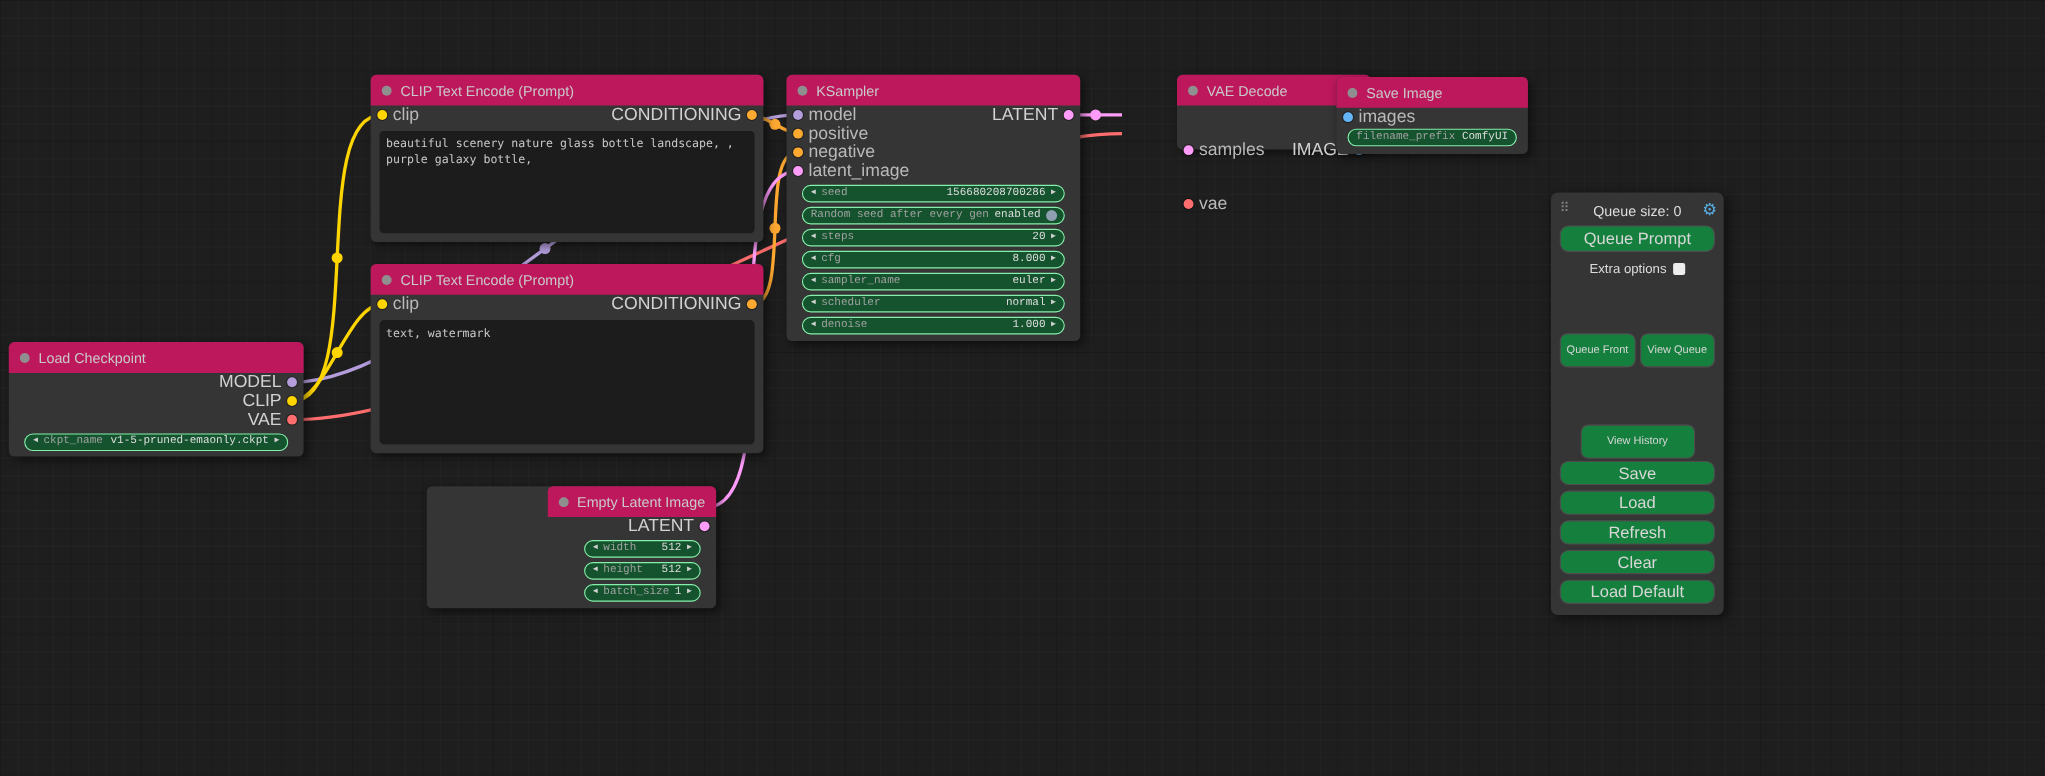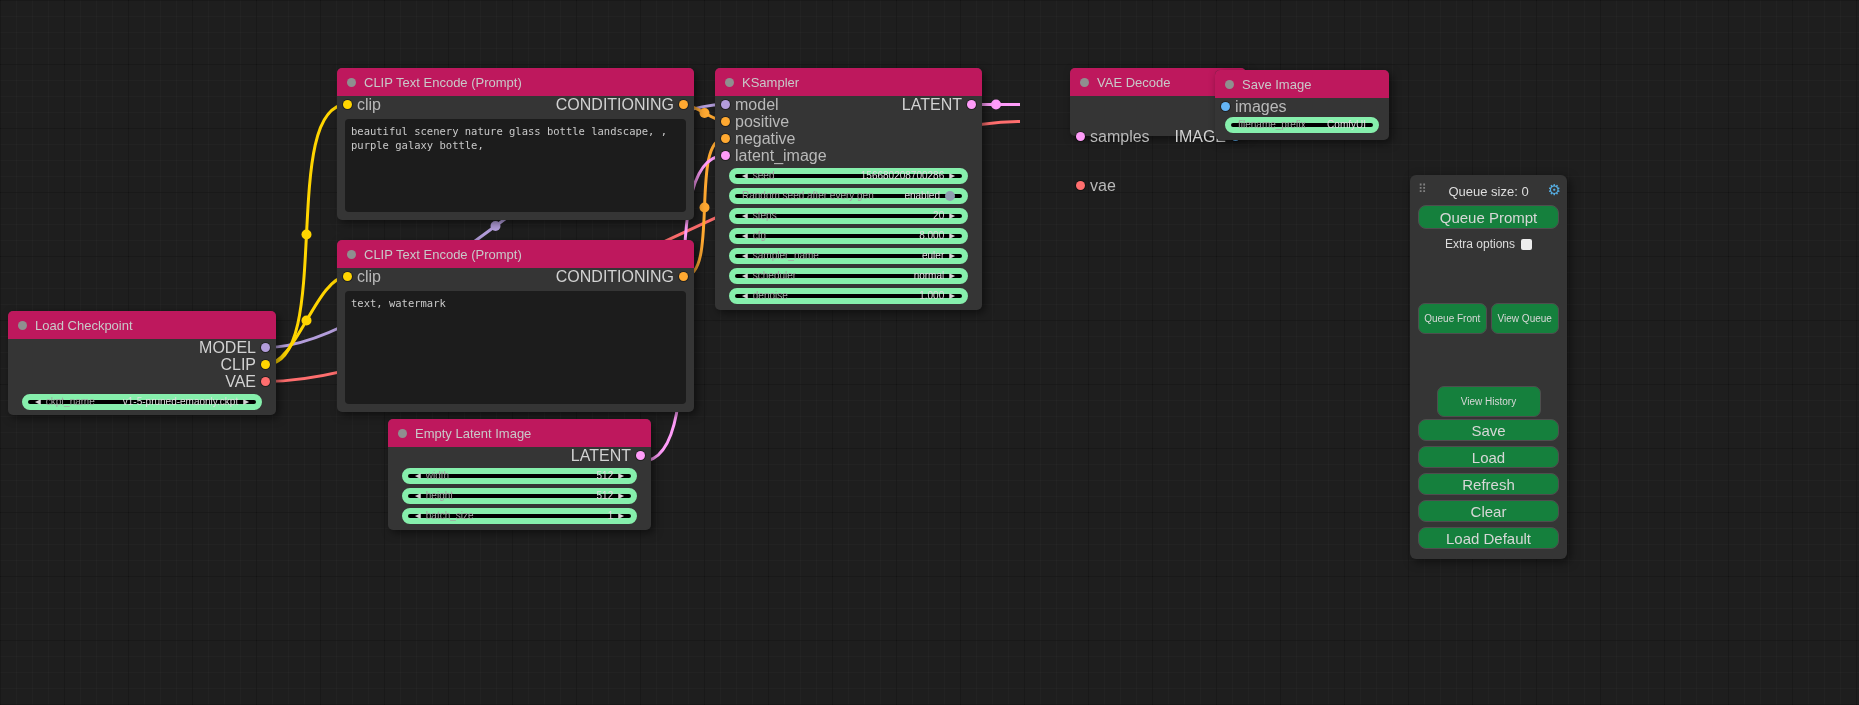--- a/index.html
+++ b/index.html
@@ -24,36 +24,36 @@
   .cdot { width:9px; height:9px; border-radius:50%; background:#8f8f8f; flex:none; }
   .srow { display:flex; align-items:center; height:17px; padding:0 6px; flex:none; }
   .slot { display:flex; align-items:center; gap:5px; }
   .slot.out { margin-left:auto; }
   .dot { width:9px; height:9px; border-radius:50%; flex:none;
          box-shadow:0 0 0 1px rgba(0,0,0,.35); }
   .slabel { font-size:16px; color:#b9b9b9; white-space:nowrap; }
   .outl { color:#d2d2d2; }
   .widgets { display:flex; flex-direction:column; gap:4px; padding:4px 14px 0; }
   .widget { display:flex; align-items:center; gap:5px; height:16px; flex:none;
-            background:#000000; border:6px solid #86efac; border-radius:8px;
-            padding:0 7px; font-size:10px; line-height:1; }
+            background:#14532d; border:1px solid #86efac; border-radius:8px;
+            padding:0 7px; font-size:10px; line-height:1;font-family:Liberation Mono, monospace; }
   .wname { color:#a2a2a2; white-space:nowrap; }
   .wvalue { margin-left:auto; color:#dedede; white-space:nowrap; }
   .warrow { color:#d2d2d2; font-size:7.5px; flex:none; }
   .tdot { width:10px; height:10px; border-radius:50%; flex:none; }
   .prompt { flex:1; margin:6px 8px 8px; background:#1c1c1c; border:none; outline:none;
             resize:none; overflow:hidden; border-radius:4px; padding:5px 6px;
             color:#c9c9c9; font-size:10.5px; line-height:14px;
             font-family:"DejaVu Sans Mono", monospace; }
 
   
   #n-load      { left:8px;    top:311px; width:268px; height:104px; }
   #n-clip-pos  { left:337px;  top:68px;  width:357px; height:152px; }
   #n-clip-neg  { left:337px;  top:240px; width:357px; height:172px; }
-  #n-latent    { left:388px;  top:419px; width:263px; height:111px; }
+  #n-latent    { left:388px;  top:442px; width:263px; height:111px;align-items:flex-end; }
   #n-ksampler  { left:715px;  top:68px;  width:267px; height:242px; }
   #n-vae       { left:1070px; top:68px;  width:176px; height:68px;gap:32px; }
   #n-save      { left:1215px; top:70px;  width:174px; height:70px; }
   #n-save .widgets { padding:2px 10px 0; }
 
   
   .menu { position:absolute; left:1410px; top:175px; width:157px;
           background:#353535; border-radius:6px; padding:6px 8px 10px;
           box-shadow:3px 3px 10px rgba(0,0,0,.5); display:flex; flex-direction:column; }
   .menu-header { position:relative; height:20px; display:flex; align-items:center;

